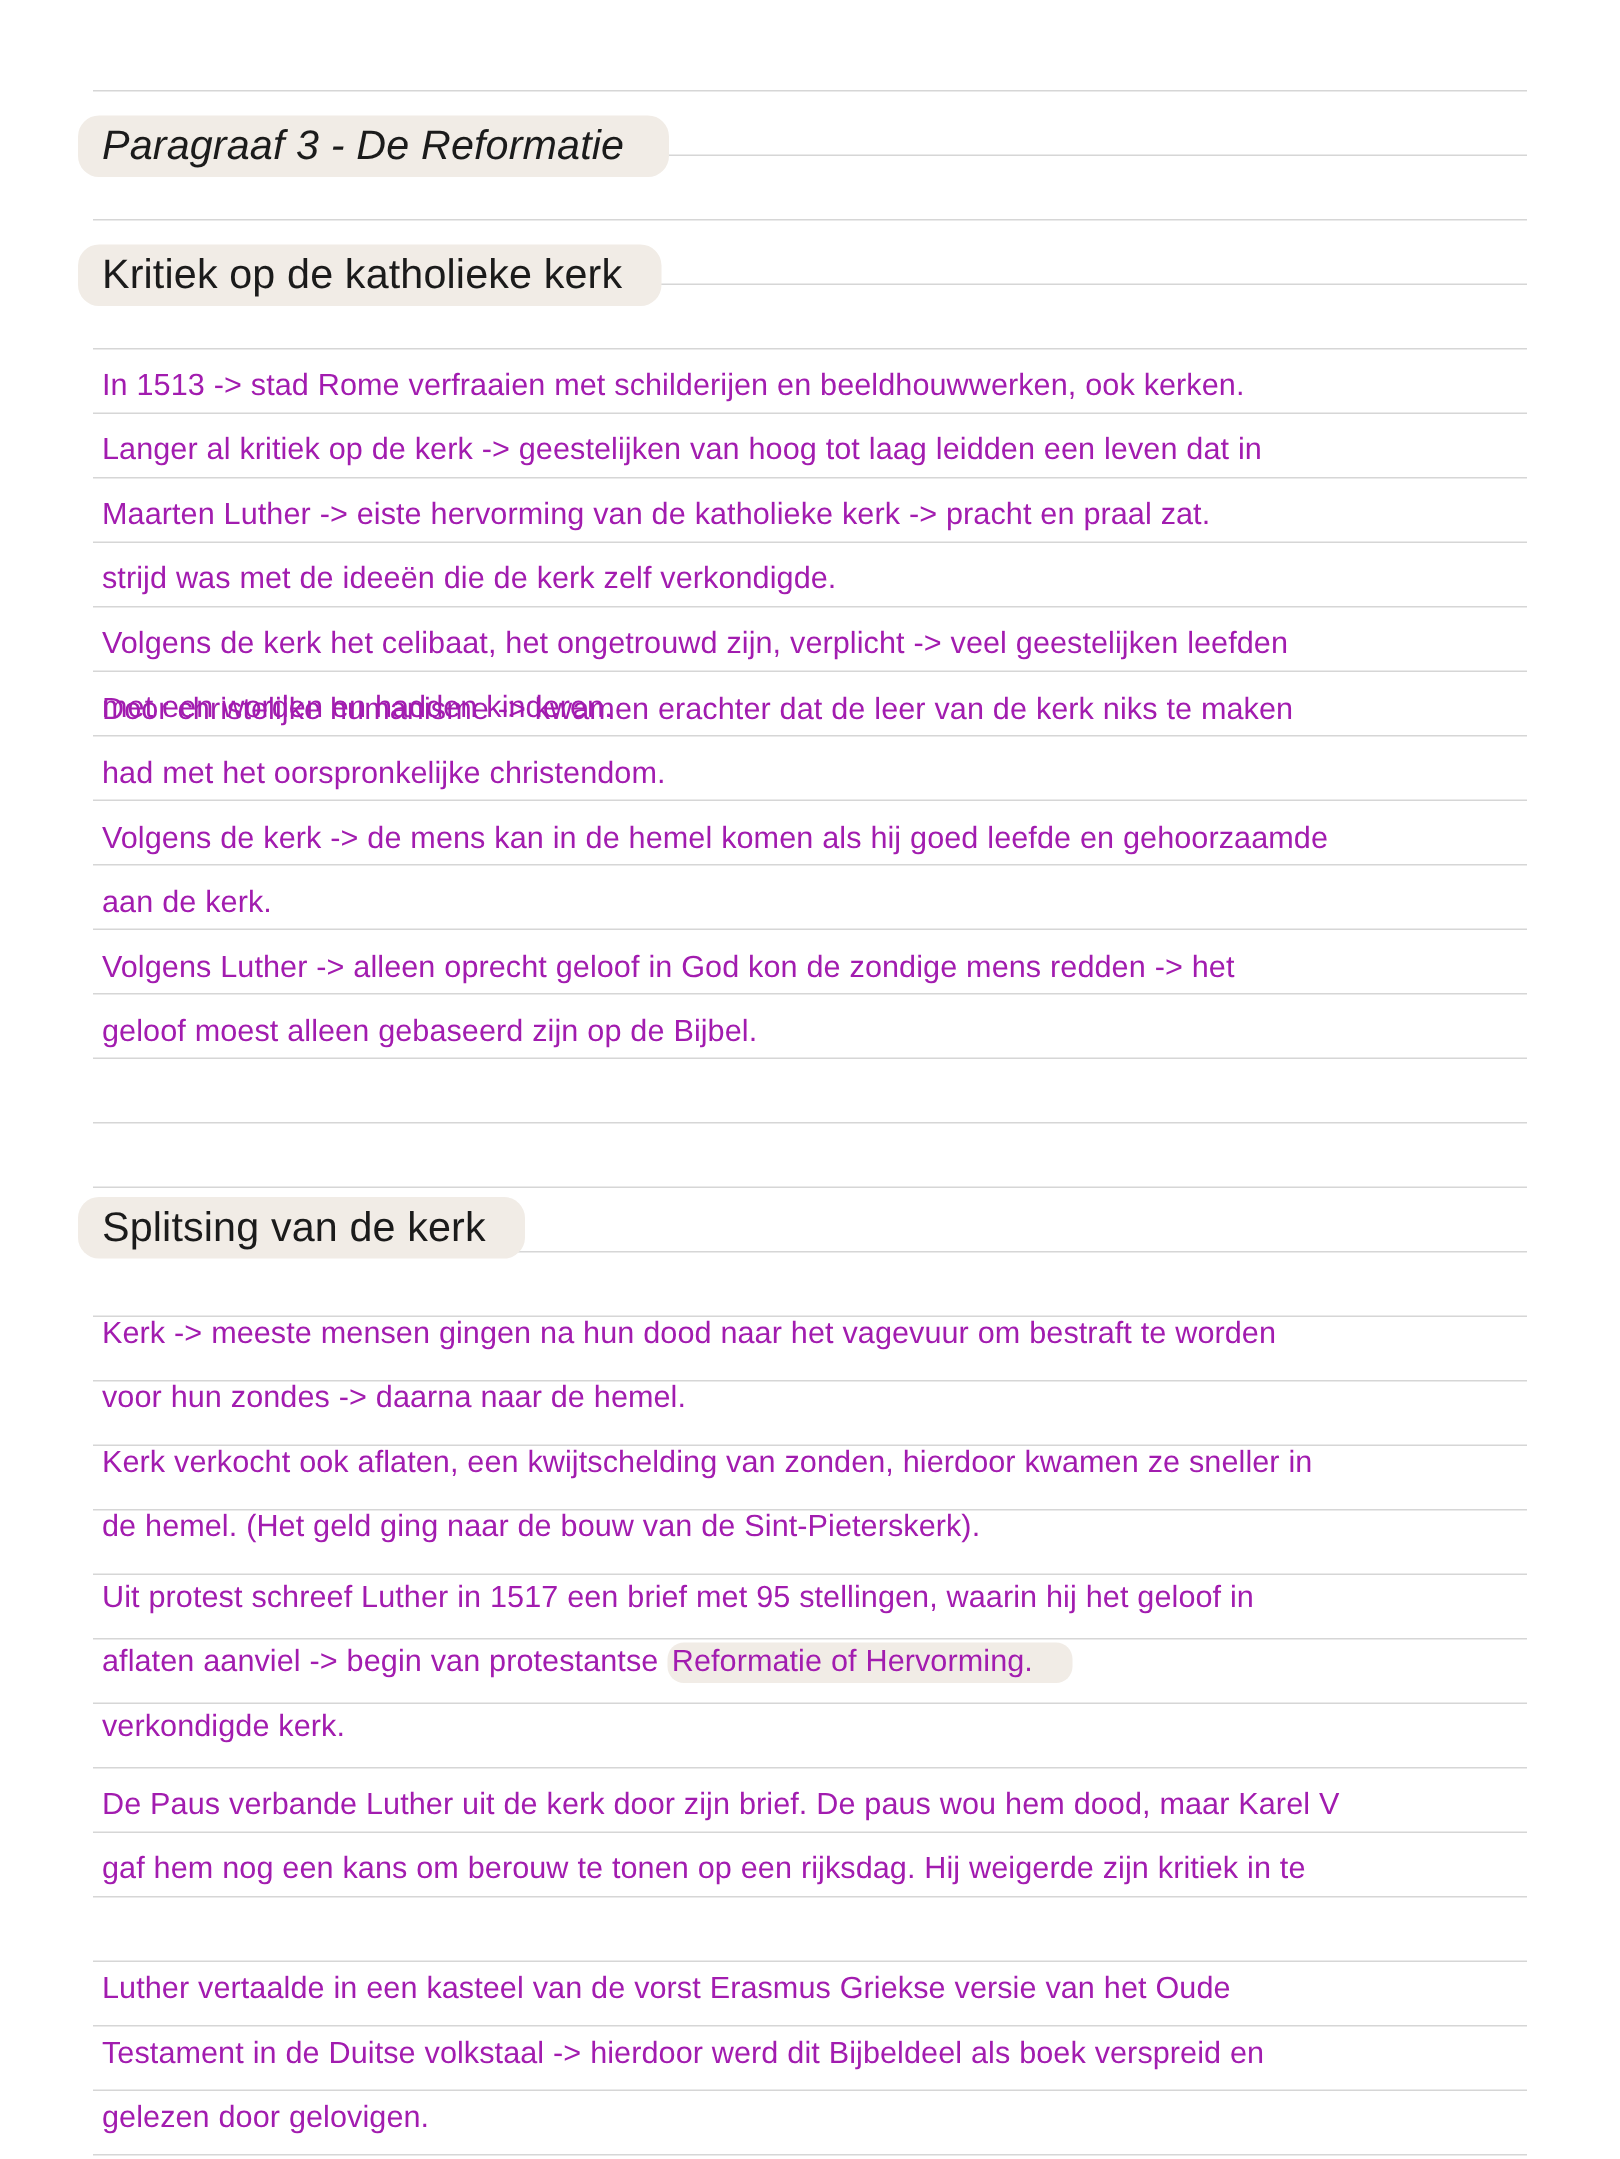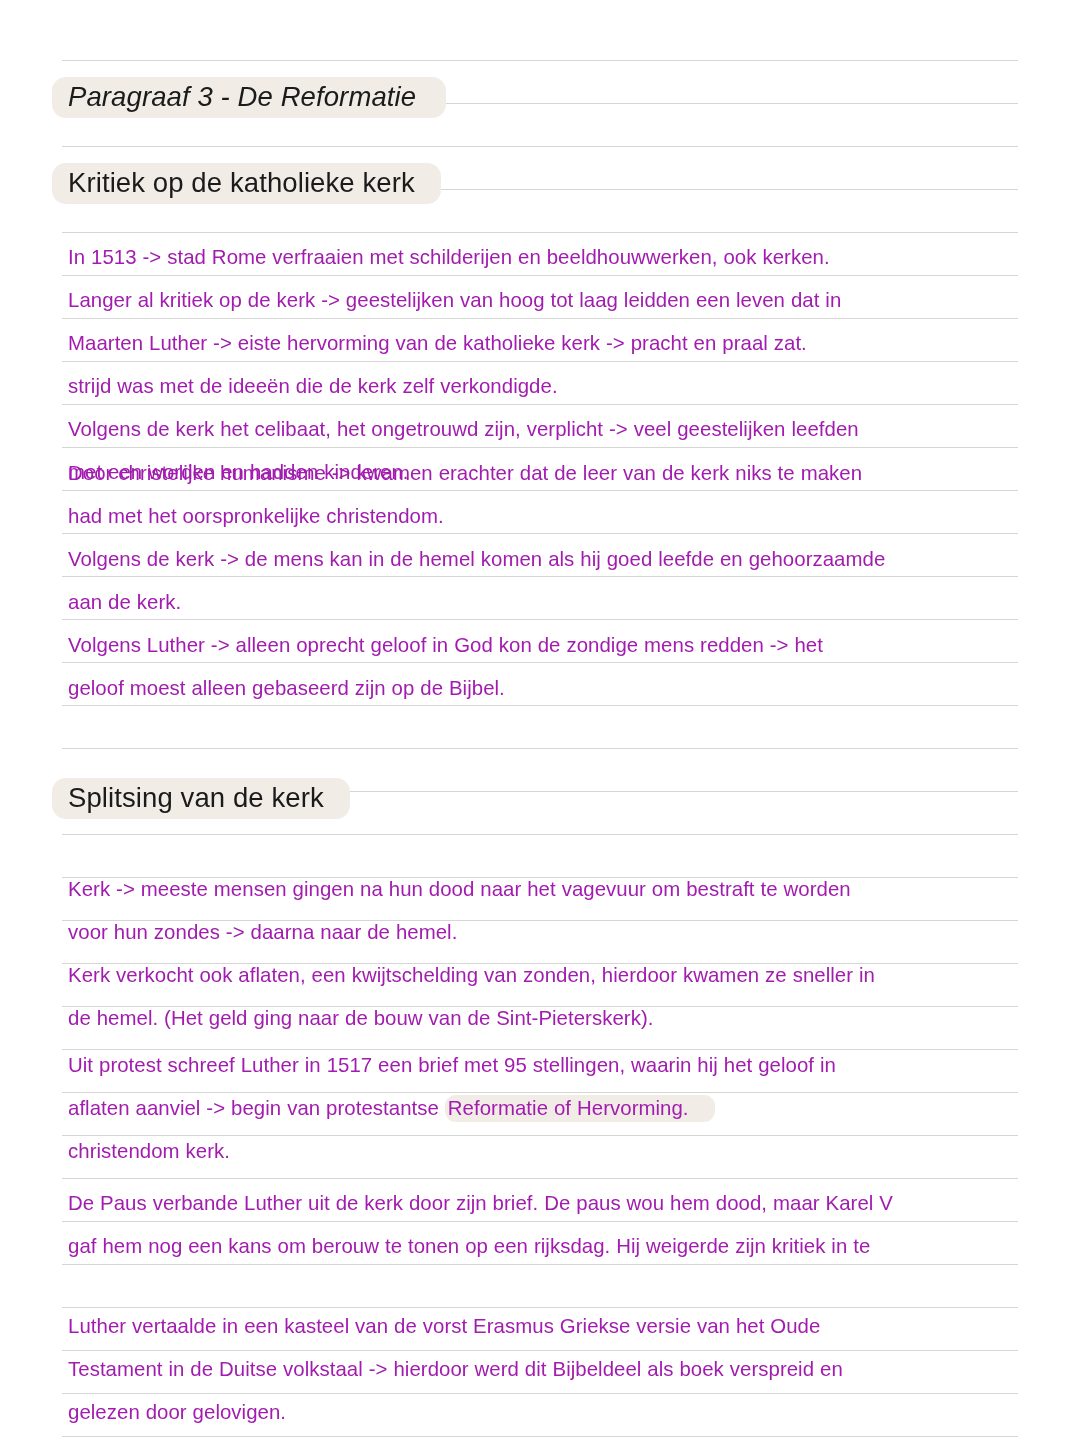--- a/index.html
+++ b/index.html
@@ -161,35 +161,35 @@
     <div class="block" style="top:538px;">
       <p class="para">Volgens de kerk -&gt; de mens kan in de hemel komen als hij goed leefde en gehoorzaamde</p>
       <p class="para">aan de kerk.</p>
     </div>
 
     <div class="block" style="top:624px;">
       <p class="para">Volgens Luther -&gt; alleen oprecht geloof in God kon de zondige mens redden -&gt; het</p>
       <p class="para">geloof moest alleen gebaseerd zijn op de Bijbel.</p>
     </div>
 
-    <div class="block" style="top:776px;">
+    <div class="block" style="top:796px;">
       <div class="heading sub"><span class="hl">Splitsing van de kerk</span></div>
     </div>
 
     <div class="block" style="top:868px;">
       <p class="para">Kerk -&gt; meeste mensen gingen na hun dood naar het vagevuur om bestraft te worden</p>
       <p class="para">voor hun zondes -&gt; daarna naar de hemel.</p>
       <p class="para">Kerk verkocht ook aflaten, een kwijtschelding van zonden, hierdoor kwamen ze sneller in</p>
       <p class="para">de hemel. (Het geld ging naar de bouw van de Sint-Pieterskerk).</p>
     </div>
 
     <div class="block" style="top:1044px;">
       <p class="para">Uit protest schreef Luther in 1517 een brief met 95 stellingen, waarin hij het geloof in</p>
       <p class="para"><span>aflaten aanviel -&gt; begin van protestantse </span><span class="mark">Reformatie of Hervorming.</span></p>
-      <p class="para">christendom kerk.</p>
+      <p class="para">verkondigde kerk.</p>
     </div>
 
     <div class="block" style="top:1182px;">
       <p class="para">De Paus verbande Luther uit de kerk door zijn brief. De paus wou hem dood, maar Karel V</p>
       <p class="para">gaf hem nog een kans om berouw te tonen op een rijksdag. Hij weigerde zijn kritiek in te</p>
     </div>
 
     <div class="block" style="top:1305px;">
       <p class="para">Luther vertaalde in een kasteel van de vorst Erasmus Griekse versie van het Oude</p>
       <p class="para">Testament in de Duitse volkstaal -&gt; hierdoor werd dit Bijbeldeel als boek verspreid en</p>

